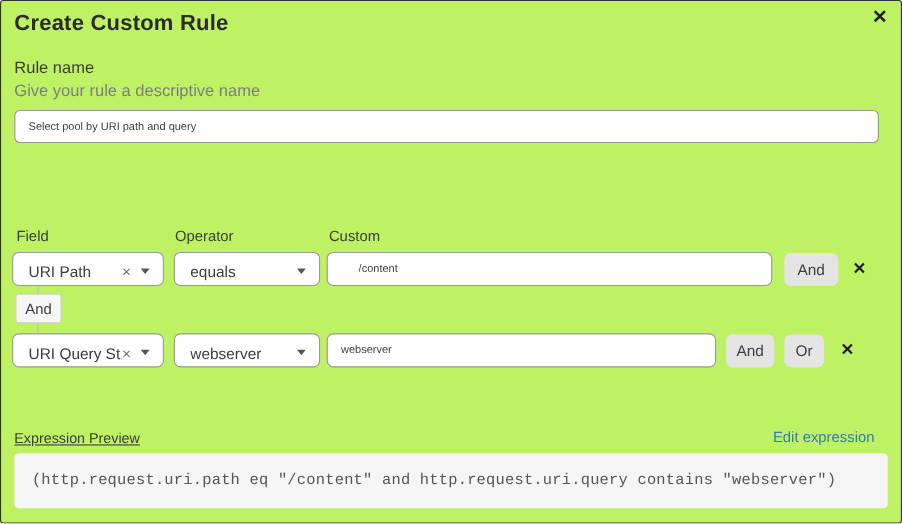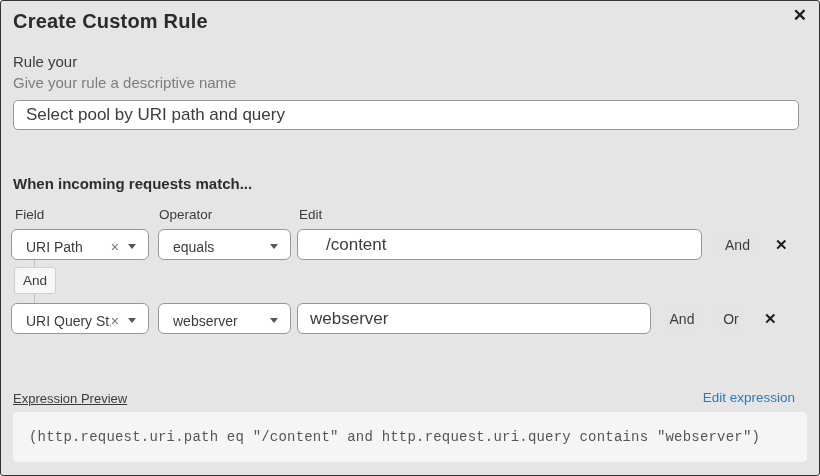--- a/index.html
+++ b/index.html
@@ -1,26 +1,26 @@
 <!DOCTYPE html>
 <html><head>
 <meta charset="utf-8">
 <style>
   html,body{margin:0;padding:0;background:#fff;font-family:"Liberation Sans",sans-serif;}
-  .dialog{position:relative;width:818px;height:474px;background:#e5e5e5;border:1px solid #333;border-radius:3px;overflow:hidden;}
+  .dialog{position:relative;width:818px;height:474px;background:#bef264;border:1px solid #333;border-radius:3px;overflow:hidden;}
   .abs{position:absolute;}
 
   .title{left:12px;top:9px;font-size:20px;font-weight:700;color:#2b2b2b;letter-spacing:.2px;}
   .close-x{right:12px;top:6px;font-size:17px;font-weight:700;color:#1f1f1f;cursor:pointer;line-height:1;}
 
   .label{font-size:15px;color:#3c3c3c;}
   .helper{font-size:15px;color:#7d7d7d;}
 
   .text-input{box-sizing:border-box;height:30px;border:1px solid #979797;border-radius:5px;background:#fff;
-    font-family:"Liberation Sans",sans-serif;font-size:17px;color:#3c3c3c;padding:0 12px;outline:none;}
+    font-family:"Liberation Sans",sans-serif;font-size:10px;color:#3c3c3c;padding:0 12px;outline:none;}
 
   .heading{font-size:15px;font-weight:700;color:#2e2e2e;}
   .col-label{font-size:13.5px;color:#3c3c3c;}
 
   .select{box-sizing:border-box;display:flex;align-items:center;height:31px;border:1px solid #979797;border-radius:6px;
     background:#fff;font-size:14px;color:#3c3c3c;padding:4px 12px 0 14px;cursor:pointer;}
   .select .sel-text{white-space:nowrap;overflow:hidden;}
   .select .clear{margin-left:auto;color:#707070;font-size:14px;line-height:1;padding-right:9px;cursor:pointer;}
   .chev{width:0;height:0;border-left:4.5px solid transparent;border-right:4.5px solid transparent;border-top:5.5px solid #555;flex:0 0 auto;}
 
@@ -40,29 +40,28 @@
     padding-left:16px;white-space:nowrap;letter-spacing:.2px;}
 </style>
 </head>
 <body>
 
 <div class="dialog">
 
   <div class="abs title">Create Custom Rule</div>
   <div class="abs close-x">✕</div>
 
-  <div class="abs label" style="left:12px;top:52px;">Rule your</div>
+  <div class="abs label" style="left:12px;top:52px;">Rule name</div>
   <div class="abs helper" style="left:12px;top:73px;">Give your rule a descriptive name</div>
   <input class="abs text-input" style="left: 12px; top: 99px; width: 786px;" value="Select pool by URI path and query">
 
-  <div class="abs heading" style="left:12px;top:174px;">When incoming requests match...</div>
 
   <div class="abs col-label" style="left:14px;top:206px;">Field</div>
   <div class="abs col-label" style="left:158px;top:206px;">Operator</div>
-  <div class="abs col-label" style="left:298px;top:206px;">Edit</div>
+  <div class="abs col-label" style="left:298px;top:206px;">Custom</div>
 
   <div class="abs select" style="left:10px;top:228px;width:138px;">
     <span class="sel-text">URI Path</span>
     <span class="clear">×</span>
     <span class="chev"></span>
   </div>
   <div class="abs select" style="left:157px;top:228px;width:133px;">
     <span class="sel-text">equals</span>
     <span class="chev" style="margin-left:auto;"></span>
   </div>

